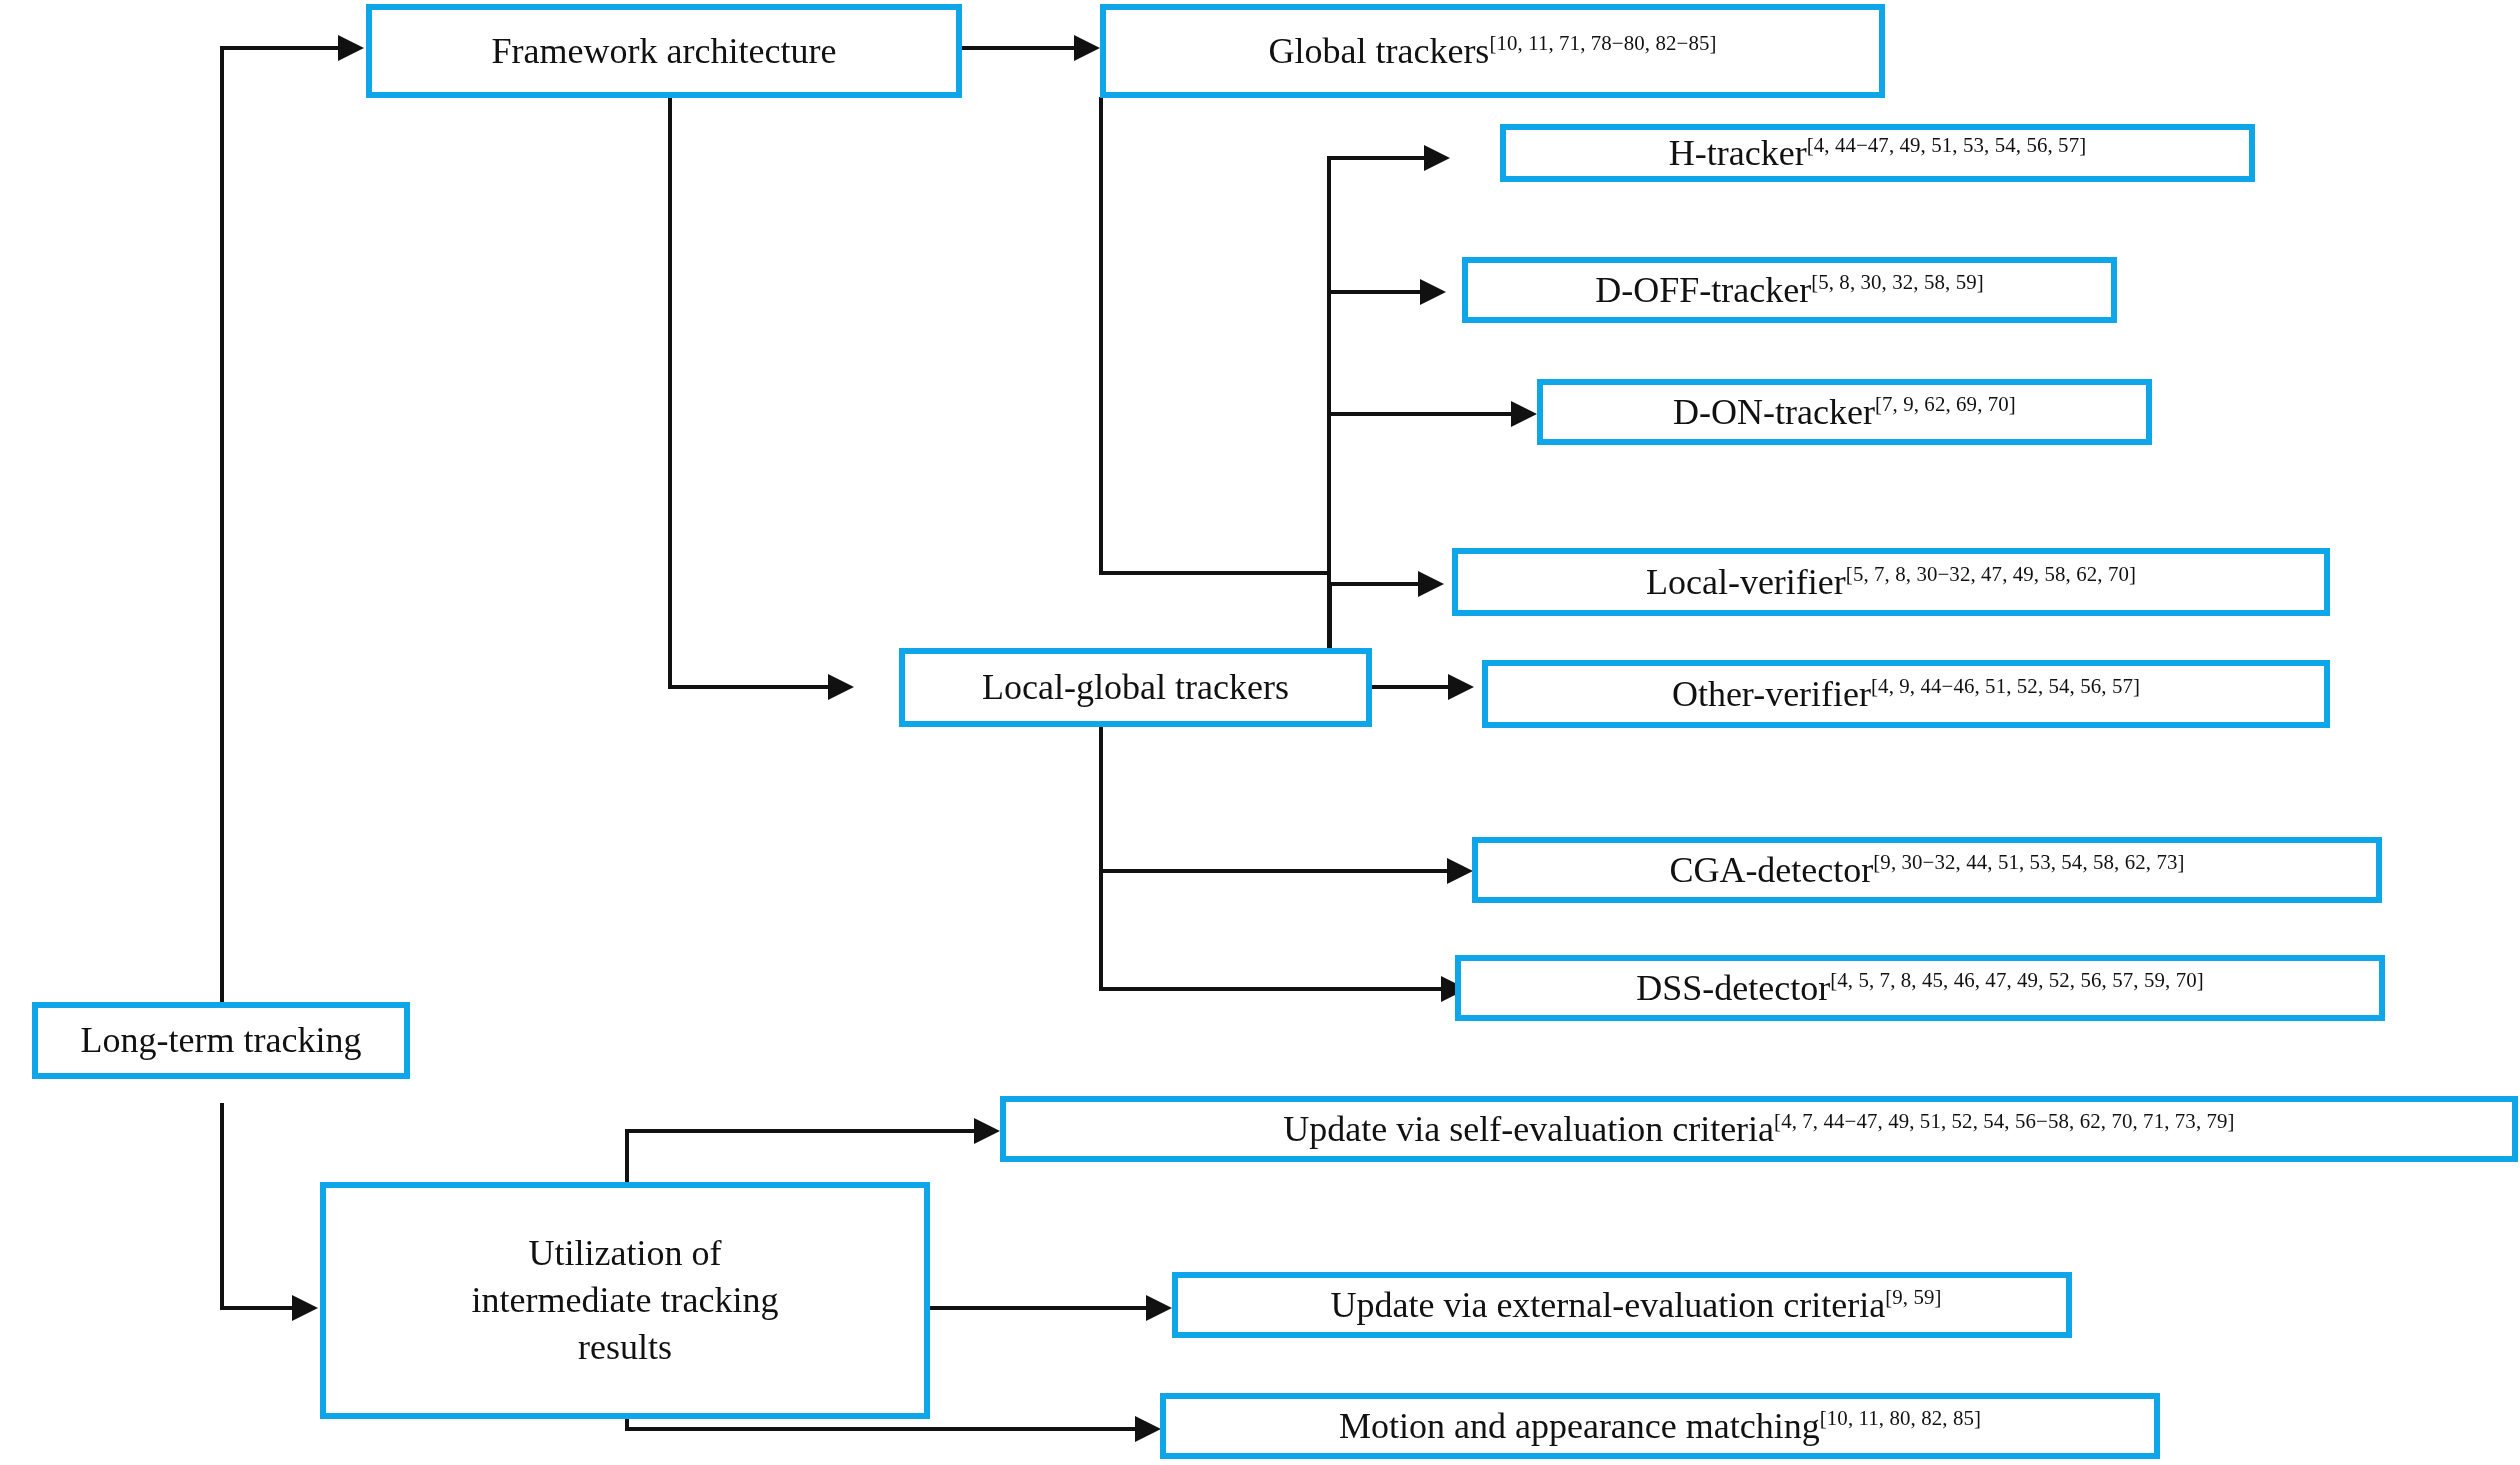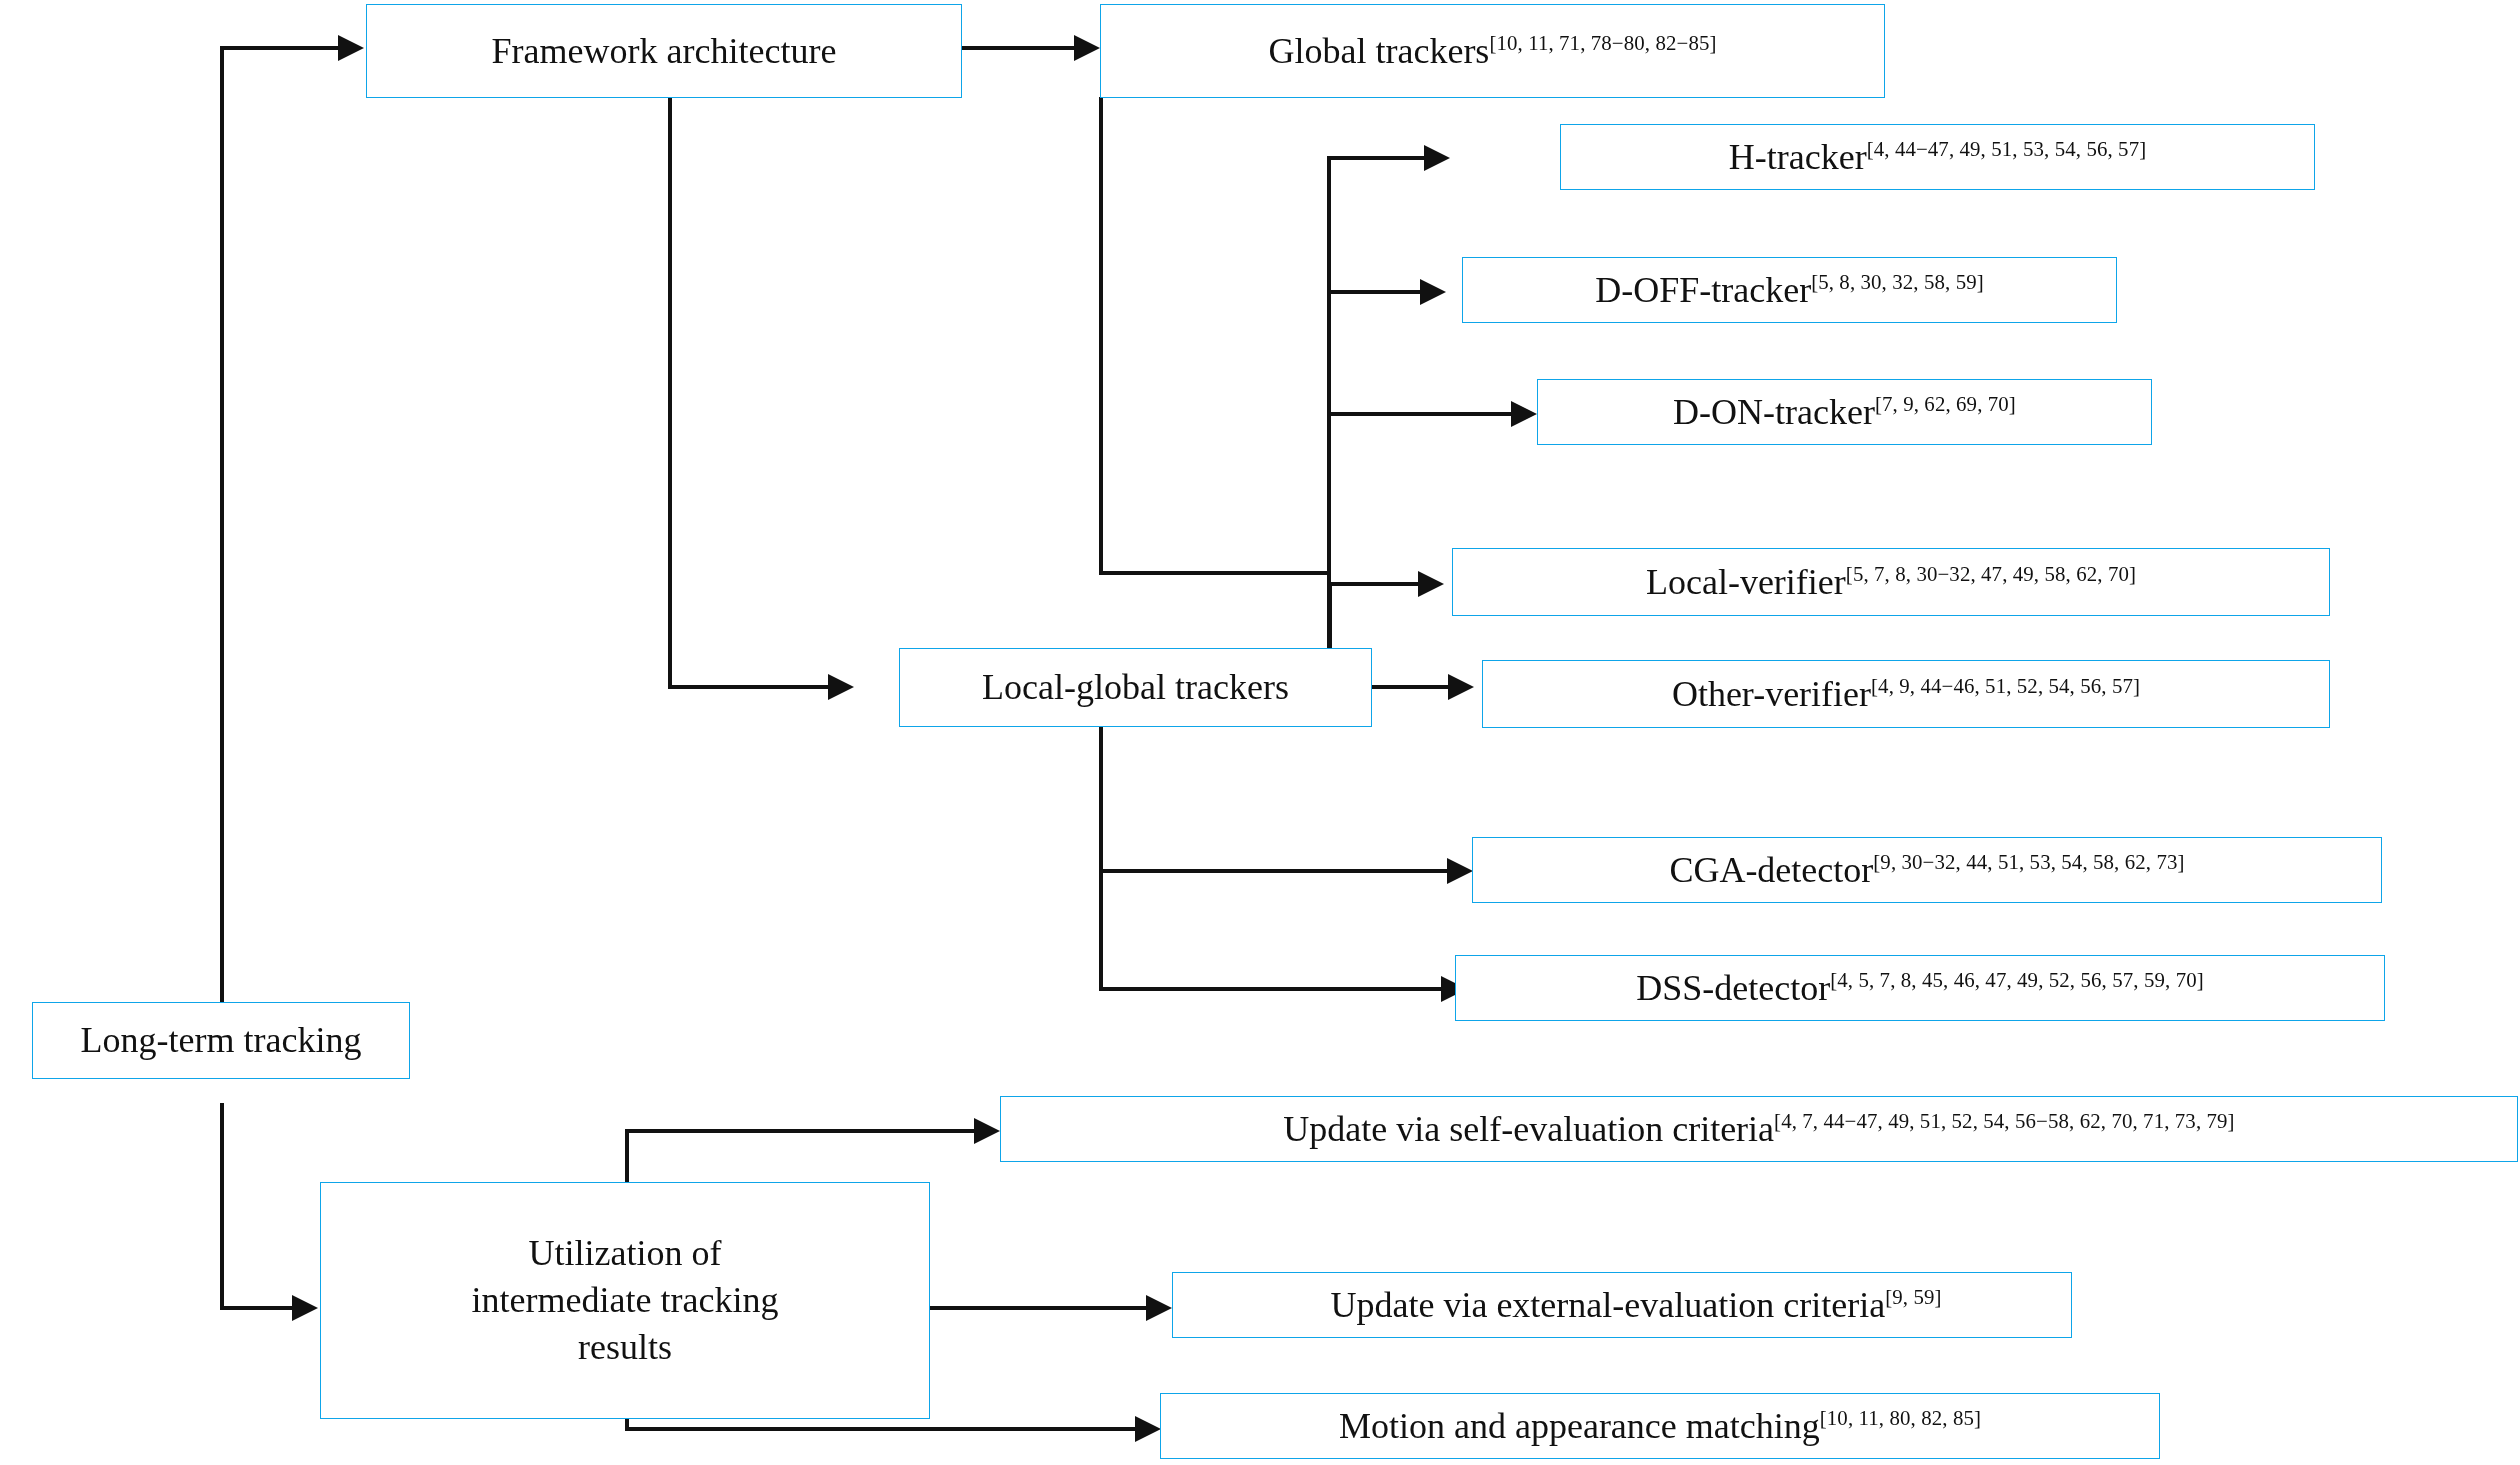--- a/index.html
+++ b/index.html
@@ -13,21 +13,21 @@
     width: 2520px;
     height: 1465px;
     background: #ffffff;
     font-family: "Liberation Serif", "DejaVu Serif", serif;
     overflow: hidden;
   }
   
   .node {
     position: absolute;
     box-sizing: border-box;
-    border: 1px solid #0ea5e9;
+    border: 6px solid #0ea5e9;
     background: #ffffff;
     display: flex;
     align-items: center;
     justify-content: center;
     text-align: center;
     color: #111111;
     line-height: 1.30;
     z-index: 3;
   }
   .node .lbl {
@@ -124,21 +124,21 @@
   <div class="arrow" style="left:1135px; top:1416px;"></div>
 
   <div class="node" style="left:366px; top:4px; width:596px; height:94px;">
     <span class="lbl">Framework architecture</span>
   </div>
 
   <div class="node" style="left:1100px; top:4px; width:785px; height:94px;">
     <span class="lbl"><span>Global trackers</span><sup>[10, 11, 71, 78−80, 82−85]</sup></span>
   </div>
 
-  <div class="node" style="left:1560px; top:124px; width:755px; height:66px;">
+  <div class="node" style="left:1500px; top:124px; width:755px; height:58px;">
     <span class="lbl"><span>H-tracker</span><sup>[4, 44−47, 49, 51, 53, 54, 56, 57]</sup></span>
   </div>
 
   <div class="node" style="left:1462px; top:257px; width:655px; height:66px;font-family:Liberation Serif, serif;">
     <span class="lbl"><span>D-OFF-tracker</span><sup>[5, 8, 30, 32, 58, 59]</sup></span>
   </div>
 
   <div class="node" style="left:1537px; top:379px; width:615px; height:66px;">
     <span class="lbl"><span>D-ON-tracker</span><sup>[7, 9, 62, 69, 70]</sup></span>
   </div>

